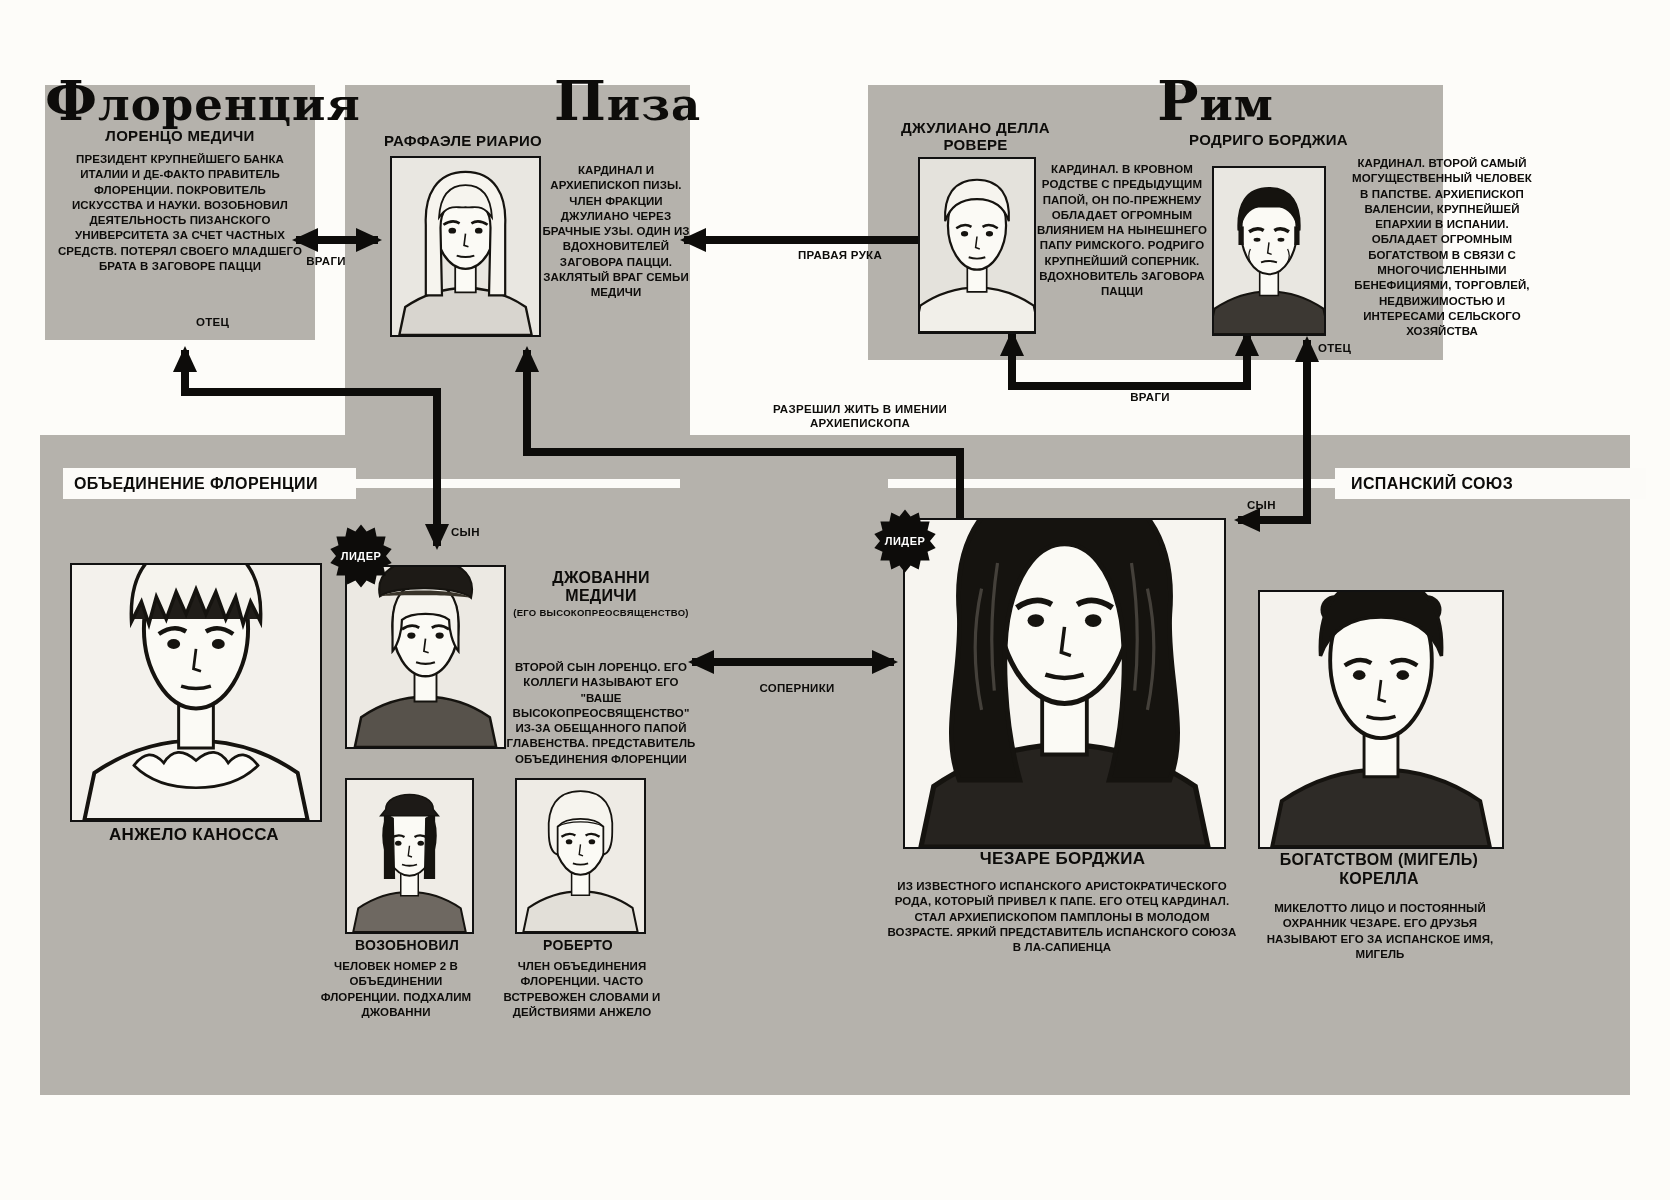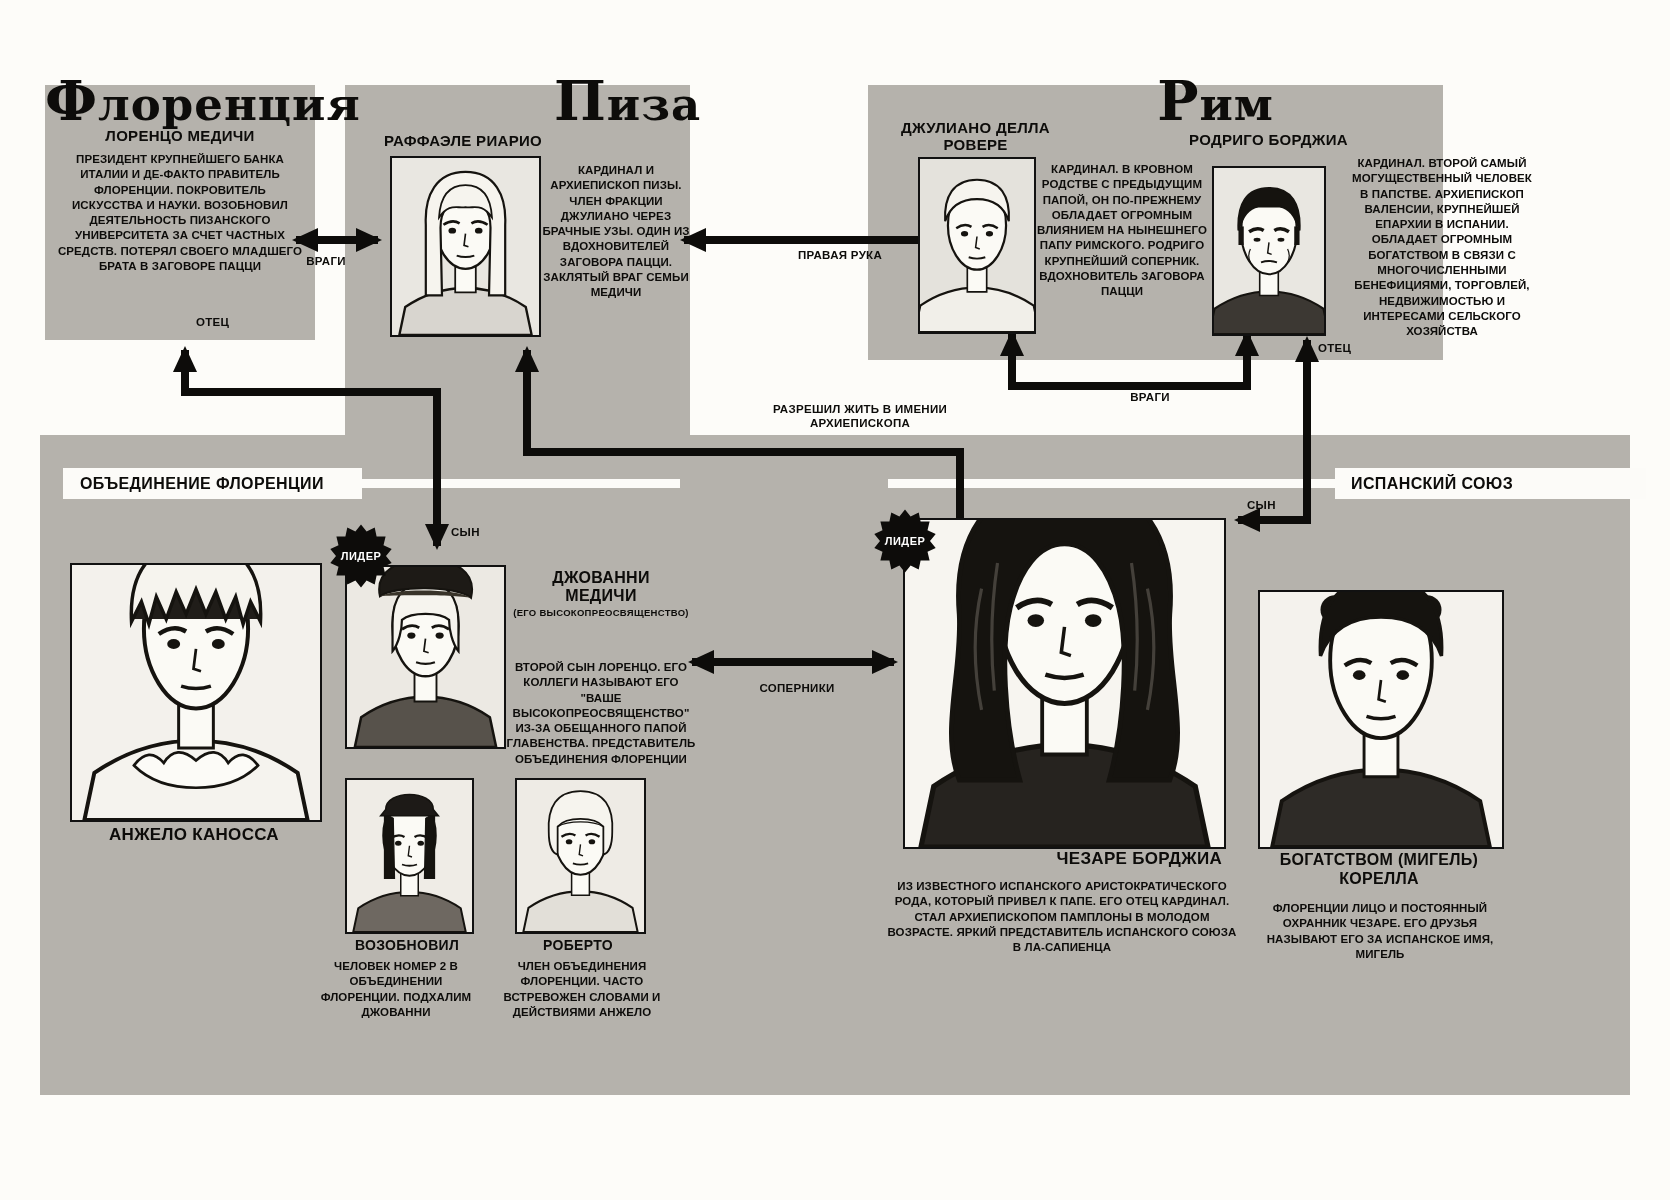--- a/index.html
+++ b/index.html
@@ -18,21 +18,21 @@
 .portrait svg{display:block;}
 .rel-label{position:absolute;z-index:4;font-weight:bold;font-size:11.5px;text-align:center;letter-spacing:.3px;}
 .badge{position:absolute;z-index:5;width:64px;height:64px;}
 .badge svg{position:absolute;left:0;top:0;width:64px;height:64px;}
 .badge-label{position:absolute;left:0;top:0;width:64px;height:64px;display:flex;align-items:center;justify-content:center;color:#fff;font-weight:bold;font-size:11px;letter-spacing:.5px;}
 
 #panel-florence{left:45px;top:85px;width:270px;height:255px;}
 #panel-pisa{left:345px;top:85px;width:345px;height:350px;}
 #panel-rome{left:868px;top:85px;width:575px;height:275px;}
 #panel-bottom{left:40px;top:435px;width:1590px;height:660px;}
-#strip-fl-box{left:63px;top:468px;width:282px;height:31px;padding-left:17px;}
+#strip-fl-box{left:63px;top:468px;width:282px;height:31px;padding-left:11px;}
 #strip-fl-line{left:345px;top:479px;width:335px;height:9px;}
 #strip-sp-line{left:888px;top:479px;width:447px;height:9px;}
 #strip-sp-box{left:1335px;top:468px;width:295px;height:31px;padding-left:16px;}
 #hdr-florence{left:45px;top:68px;width:270px;}
 #hdr-pisa{left:500px;top:68px;width:255px;}
 #hdr-rome{left:1088px;top:68px;width:255px;}
 #name-lorenzo{left:60px;top:127px;width:240px;font-size:15px;}
 #bio-lorenzo{left:57px;top:152px;width:246px;}
 #name-raffaele{left:373px;top:132px;width:180px;font-size:15px;}
 #portrait-raffaele{left:390px;top:156px;width:147px;height:177px;}
@@ -52,21 +52,21 @@
 #sub-giovanni{left:504px;top:607px;width:194px;font-size:9.5px;}
 #bio-giovanni{left:506px;top:624px;width:190px;margin-top:36px;}
 #portrait-draginazzo{left:345px;top:778px;width:125px;height:152px;}
 #name-draginazzo{left:337px;top:937px;width:140px;font-size:14px;}
 #bio-draginazzo{left:312px;top:959px;width:168px;}
 #portrait-roberto{left:515px;top:778px;width:127px;height:152px;}
 #name-roberto{left:512px;top:937px;width:132px;font-size:14px;}
 #bio-roberto{left:503px;top:959px;width:158px;}
 #badge-cesare{left:873px;top:509px;}
 #portrait-cesare{left:903px;top:518px;width:319px;height:327px;}
-#name-cesare{left:903px;top:849px;width:319px;font-size:17px;text-align:right;}
+#name-cesare{left:903px;top:849px;width:319px;font-size:17px;}
 #bio-cesare{left:886px;top:879px;width:352px;}
 #portrait-michelotto{left:1258px;top:590px;width:242px;height:255px;}
 #name-michelotto{left:1262px;top:850px;width:234px;font-size:16px;line-height:1.2;}
 #bio-michelotto{left:1256px;top:901px;width:248px;}
 #lbl-vragi-left{left:294px;top:255px;width:64px;}
 #lbl-pravaya-ruka{left:786px;top:249px;width:108px;}
 #lbl-otec-left{left:196px;top:316px;width:60px;text-align:left;}
 #lbl-syn-left{left:451px;top:526px;width:50px;text-align:left;}
 #lbl-razreshil{left:762px;top:403px;width:196px;line-height:1.2;}
 #lbl-vragi-right{left:1118px;top:391px;width:64px;}
@@ -297,21 +297,21 @@
         <path d="M50 14 C31 14 24 27 25 46 C29 35 38 30 50 30 C62 30 71 35 75 46 C76 27 69 14 50 14 Z" fill="#15130f" stroke="#15130f" stroke-width="1.4"></path>
         <path d="M35 50 Q41 46 46 49" fill="none" stroke="#15130f" stroke-width="1.8"></path>
         <path d="M54 49 Q59 46 65 50" fill="none" stroke="#15130f" stroke-width="1.8"></path>
         <ellipse cx="41" cy="54" rx="2.6" ry="2" fill="#15130f"></ellipse>
         <ellipse cx="59" cy="54" rx="2.6" ry="2" fill="#15130f"></ellipse>
         <path d="M50 56 L49 64 L52 65" fill="none" stroke="#15130f" stroke-width="1.1"></path>
         <path d="M44 71 Q50 73 56 71" fill="none" stroke="#15130f" stroke-width="1.4"></path>
       </svg>
     </div>
   <div class="char-name" id="name-michelotto">БОГАТСТВОМ (МИГЕЛЬ) КОРЕЛЛА</div>
-  <div class="bio" id="bio-michelotto">ФЛОРЕНЦИИ ЛИЦО И ПОСТОЯННЫЙ ОХРАННИК ЧЕЗАРЕ. ЕГО ДРУЗЬЯ НАЗЫВАЮТ ЕГО ЗА ИСПАНСКОЕ ИМЯ, МИГЕЛЬ</div>
+  <div class="bio" id="bio-michelotto">МИКЕЛОТТО ЛИЦО И ПОСТОЯННЫЙ ОХРАННИК ЧЕЗАРЕ. ЕГО ДРУЗЬЯ НАЗЫВАЮТ ЕГО ЗА ИСПАНСКОЕ ИМЯ, МИГЕЛЬ</div>
 
   <div class="rel-label" id="lbl-vragi-left">ВРАГИ</div>
   <div class="rel-label" id="lbl-pravaya-ruka">ПРАВАЯ РУКА</div>
   <div class="rel-label" id="lbl-otec-left">ОТЕЦ</div>
   <div class="rel-label" id="lbl-syn-left">СЫН</div>
   <div class="rel-label" id="lbl-razreshil">
     <span style="display:block">РАЗРЕШИЛ ЖИТЬ В ИМЕНИИ</span>
     <span style="display:block">АРХИЕПИСКОПА</span>
   </div>
   <div class="rel-label" id="lbl-vragi-right">ВРАГИ</div>

